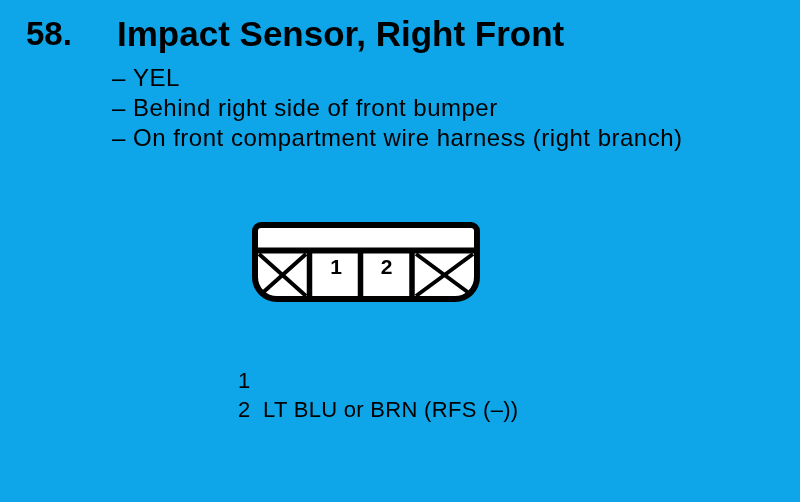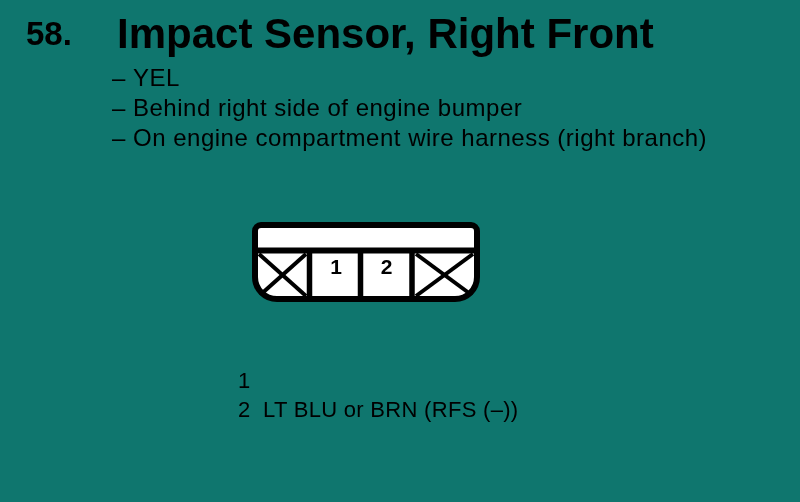--- a/index.html
+++ b/index.html
@@ -4,40 +4,40 @@
 <style>
   html, body {
     margin: 0;
     padding: 0;
     background: #ffffff;
   }
   .page {
     position: relative;
     width: 800px;
     height: 502px;
-    background: #0f766e;
+    background: #0ea5e9;
     color: #000000;
     font-family: "Liberation Sans", sans-serif;
     overflow: hidden;
   }
   
   .sec-num {
     position: absolute;
     left: 26px;
     top: 14px;
     font-size: 33px;
     line-height: 40px;
     font-weight: bold;
     white-space: nowrap;
   }
   .sec-title {
     position: absolute;
     left: 117px;
     top: 14px;
-    font-size: 42px;
+    font-size: 35px;
     line-height: 40px;
     font-weight: bold;
     white-space: nowrap;
   }
   
   .details {
     position: absolute;
     left: 112px;
     top: 63px;
     font-size: 24px;
@@ -90,25 +90,25 @@
   <div class="sec-num">58.</div>
   <div class="sec-title">Impact Sensor, Right Front</div>
 
   <div class="details">
     <div class="detail-line">
       <span class="detail-dash">–</span>
       <span>YEL</span>
     </div>
     <div class="detail-line">
       <span class="detail-dash">–</span>
-      <span>Behind right side of engine bumper</span>
+      <span>Behind right side of front bumper</span>
     </div>
     <div class="detail-line">
       <span class="detail-dash">–</span>
-      <span>On engine compartment wire harness (right branch)</span>
+      <span>On front compartment wire harness (right branch)</span>
     </div>
   </div>
 
   <div class="connector">
     <svg width="228" height="80" viewBox="0 0 228 80">
       <defs>
         <clipPath id="connector-clip">
           <path d="M 9 0 H 219 A 9 9 0 0 1 228 9 V 54 A 26 26 0 0 1 202 80 H 26 A 26 26 0 0 1 0 54 V 9 A 9 9 0 0 1 9 0 Z"></path>
         </clipPath>
       </defs>

